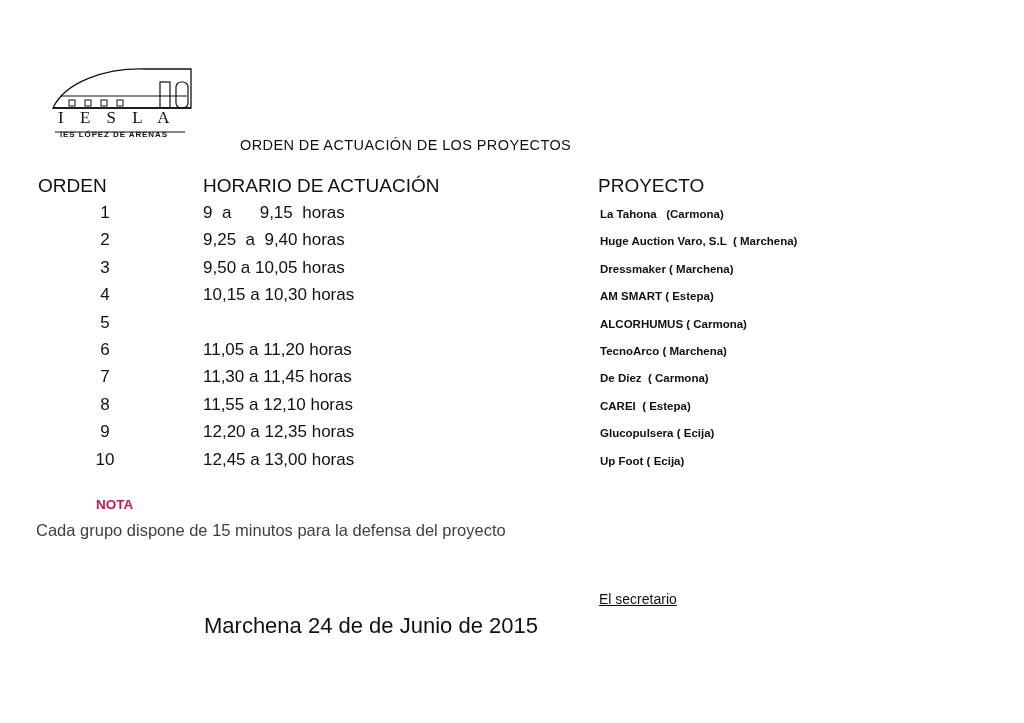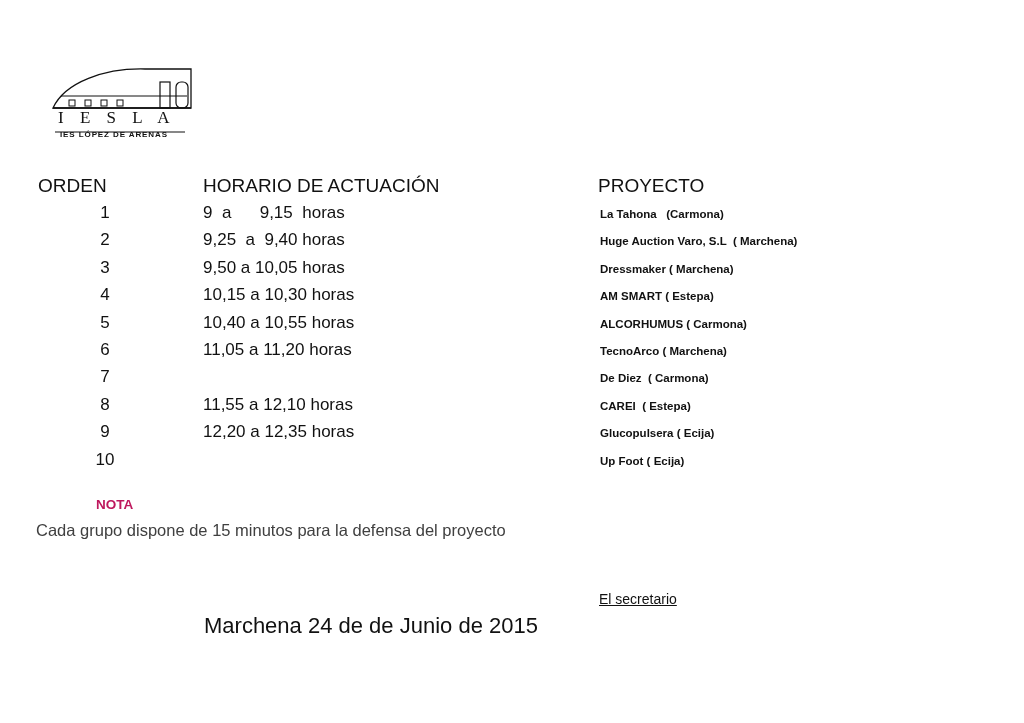--- a/index.html
+++ b/index.html
@@ -164,20 +164,21 @@
       <rect x="56" y="40" width="6" height="6" fill="none" stroke="#111" stroke-width="1"></rect>
       <rect x="72" y="40" width="6" height="6" fill="none" stroke="#111" stroke-width="1"></rect>
       <rect x="115" y="22" width="10" height="26" fill="none" stroke="#111" stroke-width="1.2"></rect>
       <rect x="131" y="22" width="12" height="26" rx="5" fill="none" stroke="#111" stroke-width="1.2"></rect>
       <line x1="10" y1="72" x2="140" y2="72" stroke="#111" stroke-width="1.1"></line>
     </svg>
   </div>
   <div class="logo-text">I E S L A</div>
   <div class="logo-sub">IES LÓPEZ DE ARENAS</div>
 
+  <div class="doc-title">ORDEN DE ACTUACIÓN DE LOS PROYECTOS</div>
 
   <div class="hdr hdr-orden">ORDEN</div>
   <div class="hdr hdr-horario">HORARIO  DE ACTUACIÓN</div>
   <div class="hdr hdr-proyecto">PROYECTO</div>
 
   <div class="rows">
     <div class="row">
       <span class="cell-orden">1</span>
       <span class="cell-horario">9  a      9,15  horas</span>
       <span class="cell-proyecto">La Tahona   (Carmona)</span>
@@ -192,44 +193,45 @@
       <span class="cell-horario">9,50 a 10,05 horas</span>
       <span class="cell-proyecto">Dressmaker ( Marchena)</span>
     </div>
     <div class="row">
       <span class="cell-orden">4</span>
       <span class="cell-horario">10,15 a 10,30 horas</span>
       <span class="cell-proyecto">AM SMART ( Estepa)</span>
     </div>
     <div class="row">
       <span class="cell-orden">5</span>
-      <span class="cell-horario">10,40 a 10,55 horas</span>
       <span class="cell-proyecto">ALCORHUMUS ( Carmona)</span>
     </div>
     <div class="row">
       <span class="cell-orden">6</span>
       <span class="cell-horario">11,05 a 11,20 horas</span>
       <span class="cell-proyecto">TecnoArco ( Marchena)</span>
     </div>
     <div class="row">
       <span class="cell-orden">7</span>
+      <span class="cell-horario">11,30 a 11,45 horas</span>
       <span class="cell-proyecto">De Diez  ( Carmona)</span>
     </div>
     <div class="row">
       <span class="cell-orden">8</span>
       <span class="cell-horario">11,55 a 12,10 horas</span>
       <span class="cell-proyecto">CAREI  ( Estepa)</span>
     </div>
     <div class="row">
       <span class="cell-orden">9</span>
       <span class="cell-horario">12,20 a 12,35 horas</span>
       <span class="cell-proyecto">Glucopulsera ( Ecija)</span>
     </div>
     <div class="row">
       <span class="cell-orden">10</span>
+      <span class="cell-horario">12,45 a 13,00 horas</span>
       <span class="cell-proyecto">Up Foot ( Ecija)</span>
     </div>
   </div>
 
   <div class="nota-label">NOTA</div>
   <div class="nota-line1">Cada grupo dispone de 15 minutos para la defensa del proyecto</div>
 
   <div class="secretario">El secretario</div>
   <div class="lugar-fecha">Marchena   24   de   de Junio de 2015</div>
 

